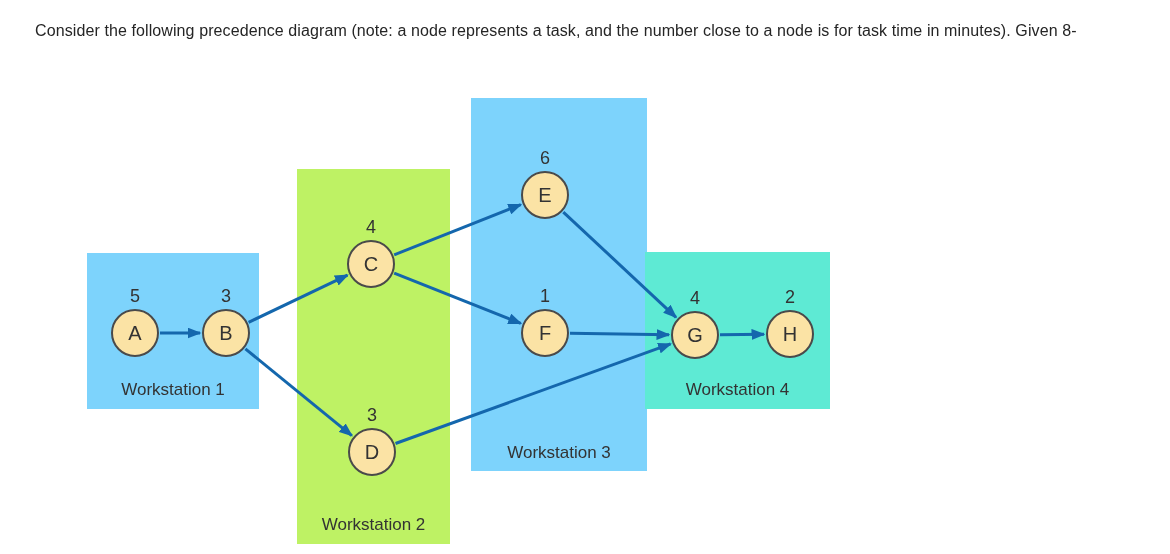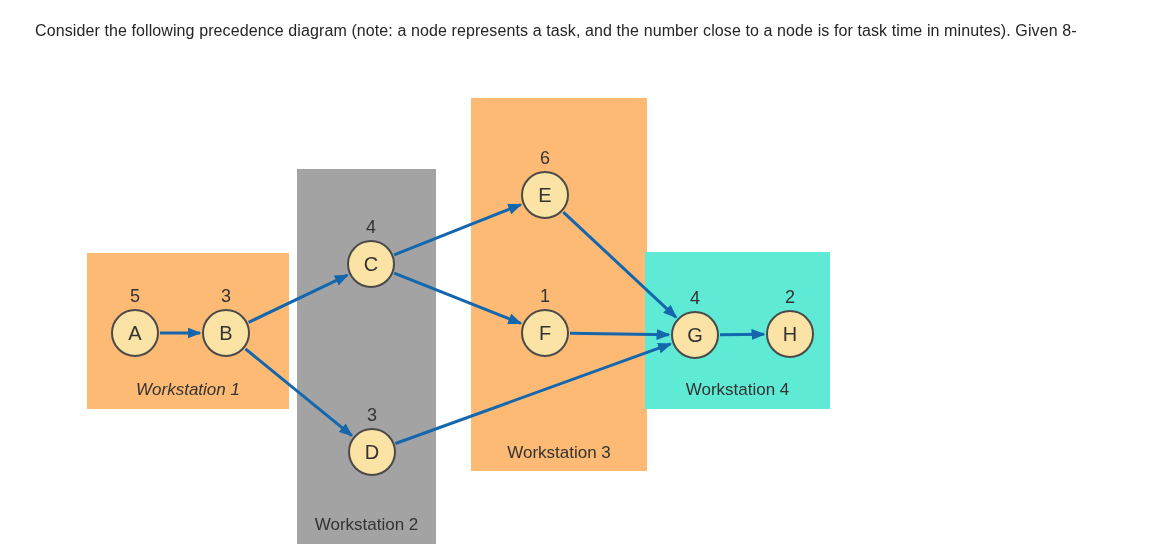--- a/index.html
+++ b/index.html
@@ -62,27 +62,27 @@
   }
 </style>
 </head>
 <body>
 
 <div class="stage">
   <div class="question">
     <div>Consider the following precedence diagram (note: a node represents a task, and the number close to a node is for task time in minutes). Given 8-</div>
   </div>
   <div id="diagram">
-      <div class="ws-box" style="left: 87px; top: 253px; width: 202px; height: 156px; background: #fdba74; font-style: italic;">
+      <div class="ws-box" style="left: 87px; top: 253px; width: 172px; height: 156px; background: #7dd3fc;">
         <div class="ws-label" style="top: 127px;">Workstation 1</div>
       </div>
-      <div class="ws-box" style="left: 297px; top: 169px; width: 139px; height: 375px; background: #a3a3a3;">
+      <div class="ws-box" style="left: 297px; top: 169px; width: 153px; height: 375px; background: #bef264;">
         <div class="ws-label" style="top: 346px;">Workstation 2</div>
       </div>
-      <div class="ws-box" style="left: 471px; top: 98px; width: 176px; height: 373px; background: #fdba74;">
+      <div class="ws-box" style="left: 471px; top: 98px; width: 176px; height: 373px; background: #7dd3fc;">
         <div class="ws-label" style="top: 345px;">Workstation 3</div>
       </div>
       <div class="ws-box" style="left: 645px; top: 252px; width: 185px; height: 157px; background: #5eead4;">
         <div class="ws-label" style="top: 128px;">Workstation 4</div>
       </div>
       <svg width="1170" height="554" viewBox="0 0 1170 554" class="arrow-layer">
         <defs>
           <marker id="ah" markerUnits="userSpaceOnUse" markerWidth="14" markerHeight="11" refX="12.5" refY="5.5" orient="auto">
             <path d="M0,0 L14,5.5 L0,11 Z" fill="#1467ad"></path>
           </marker>

